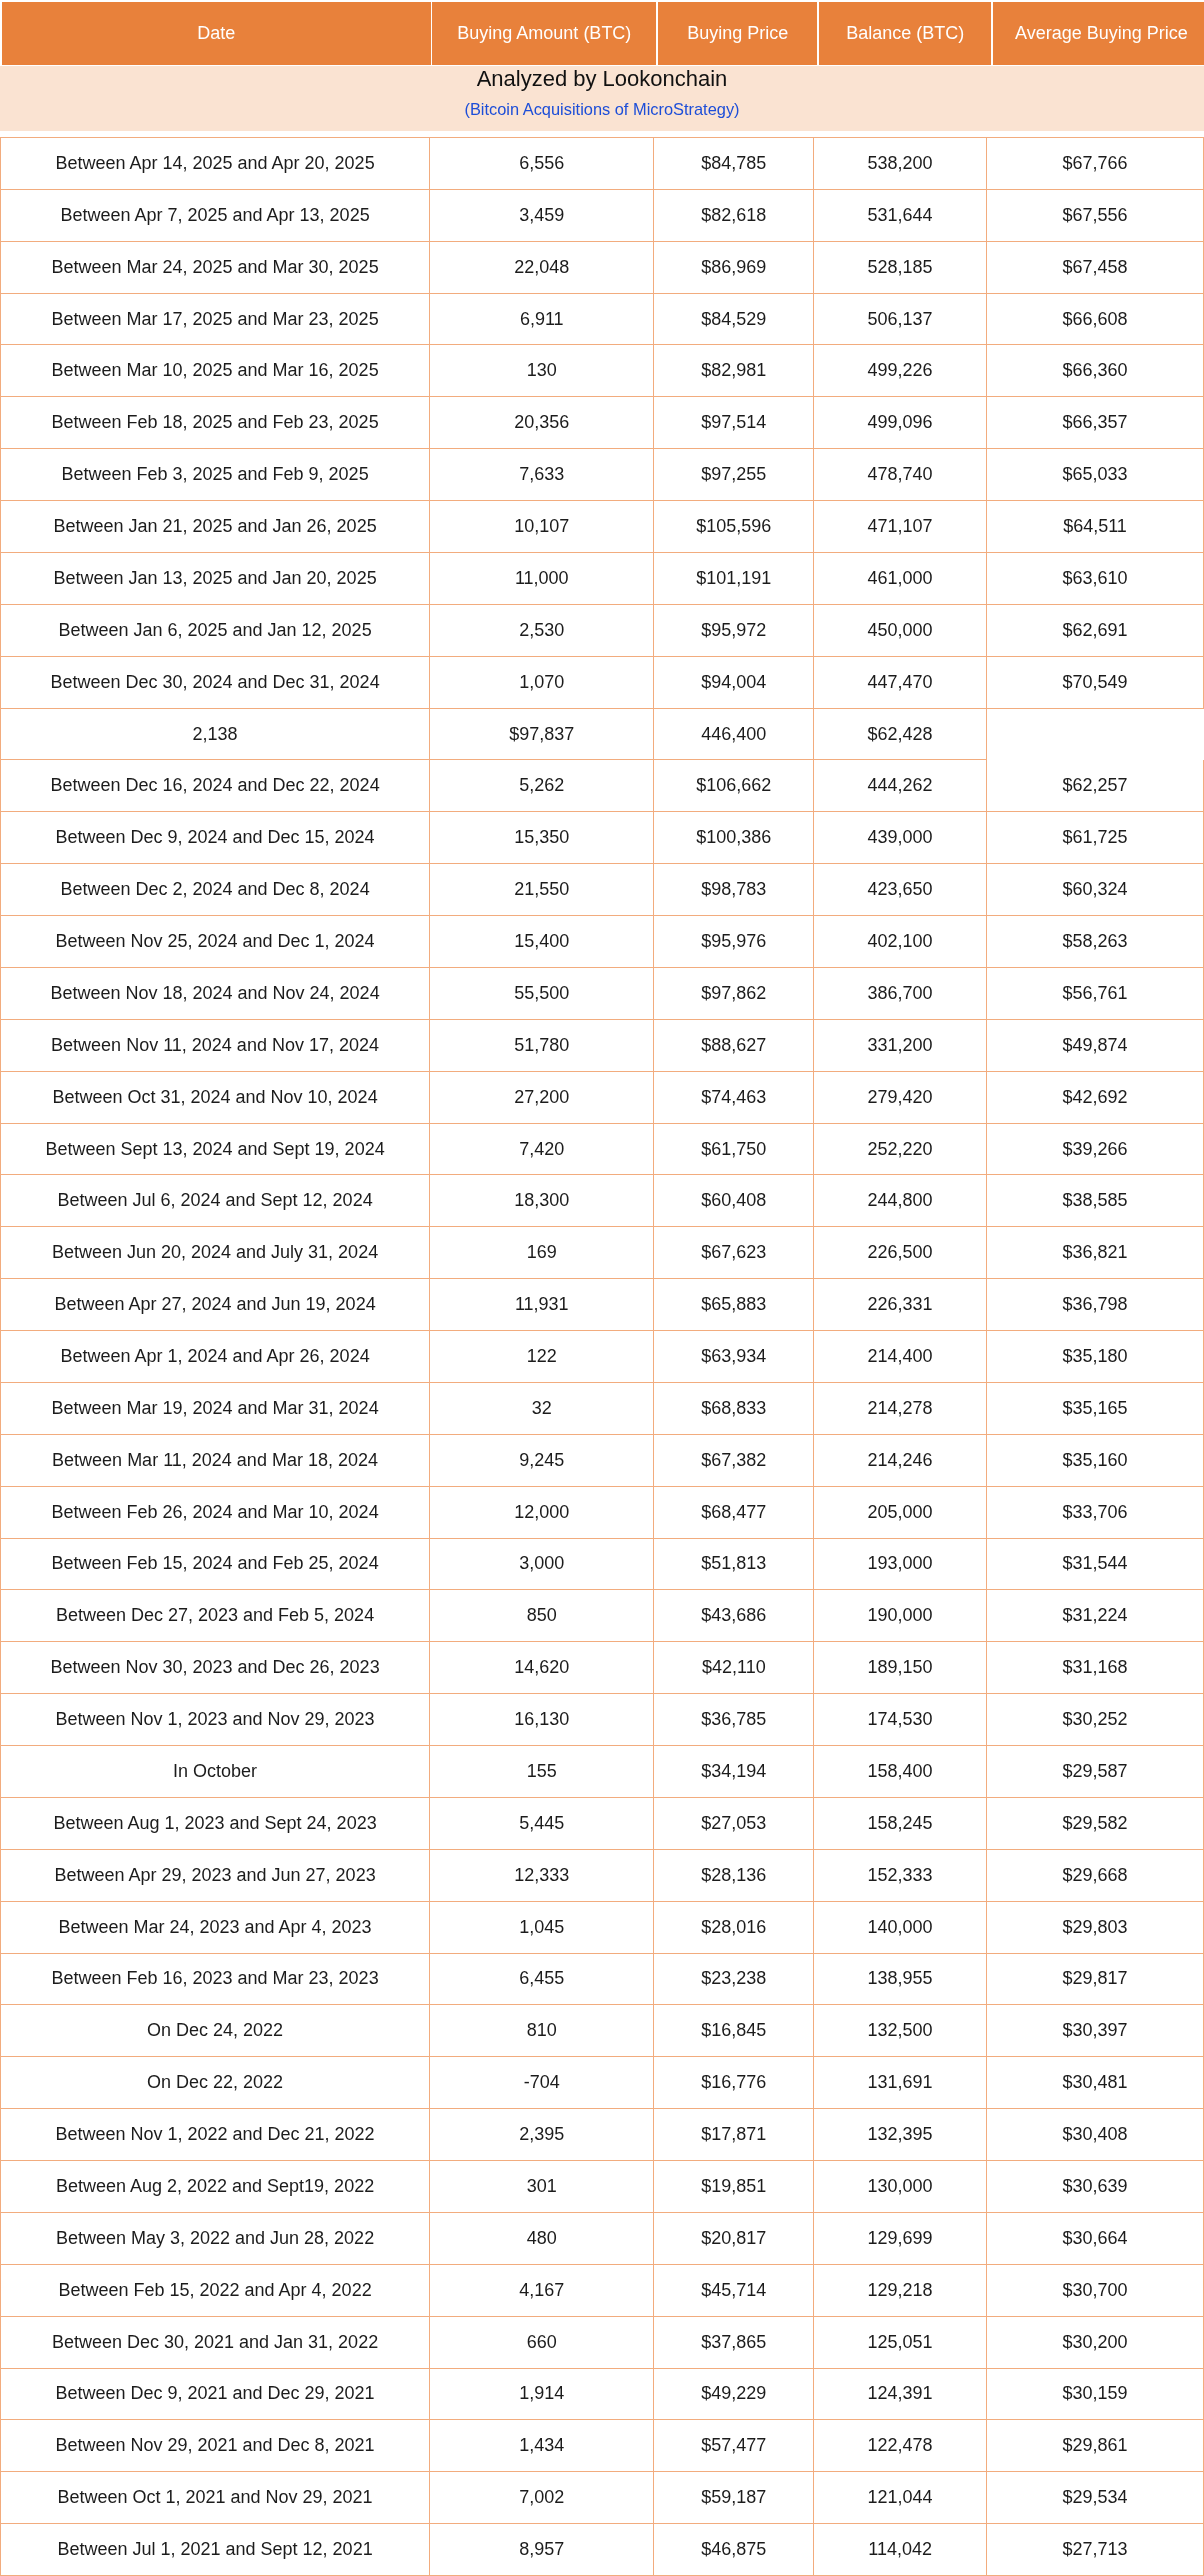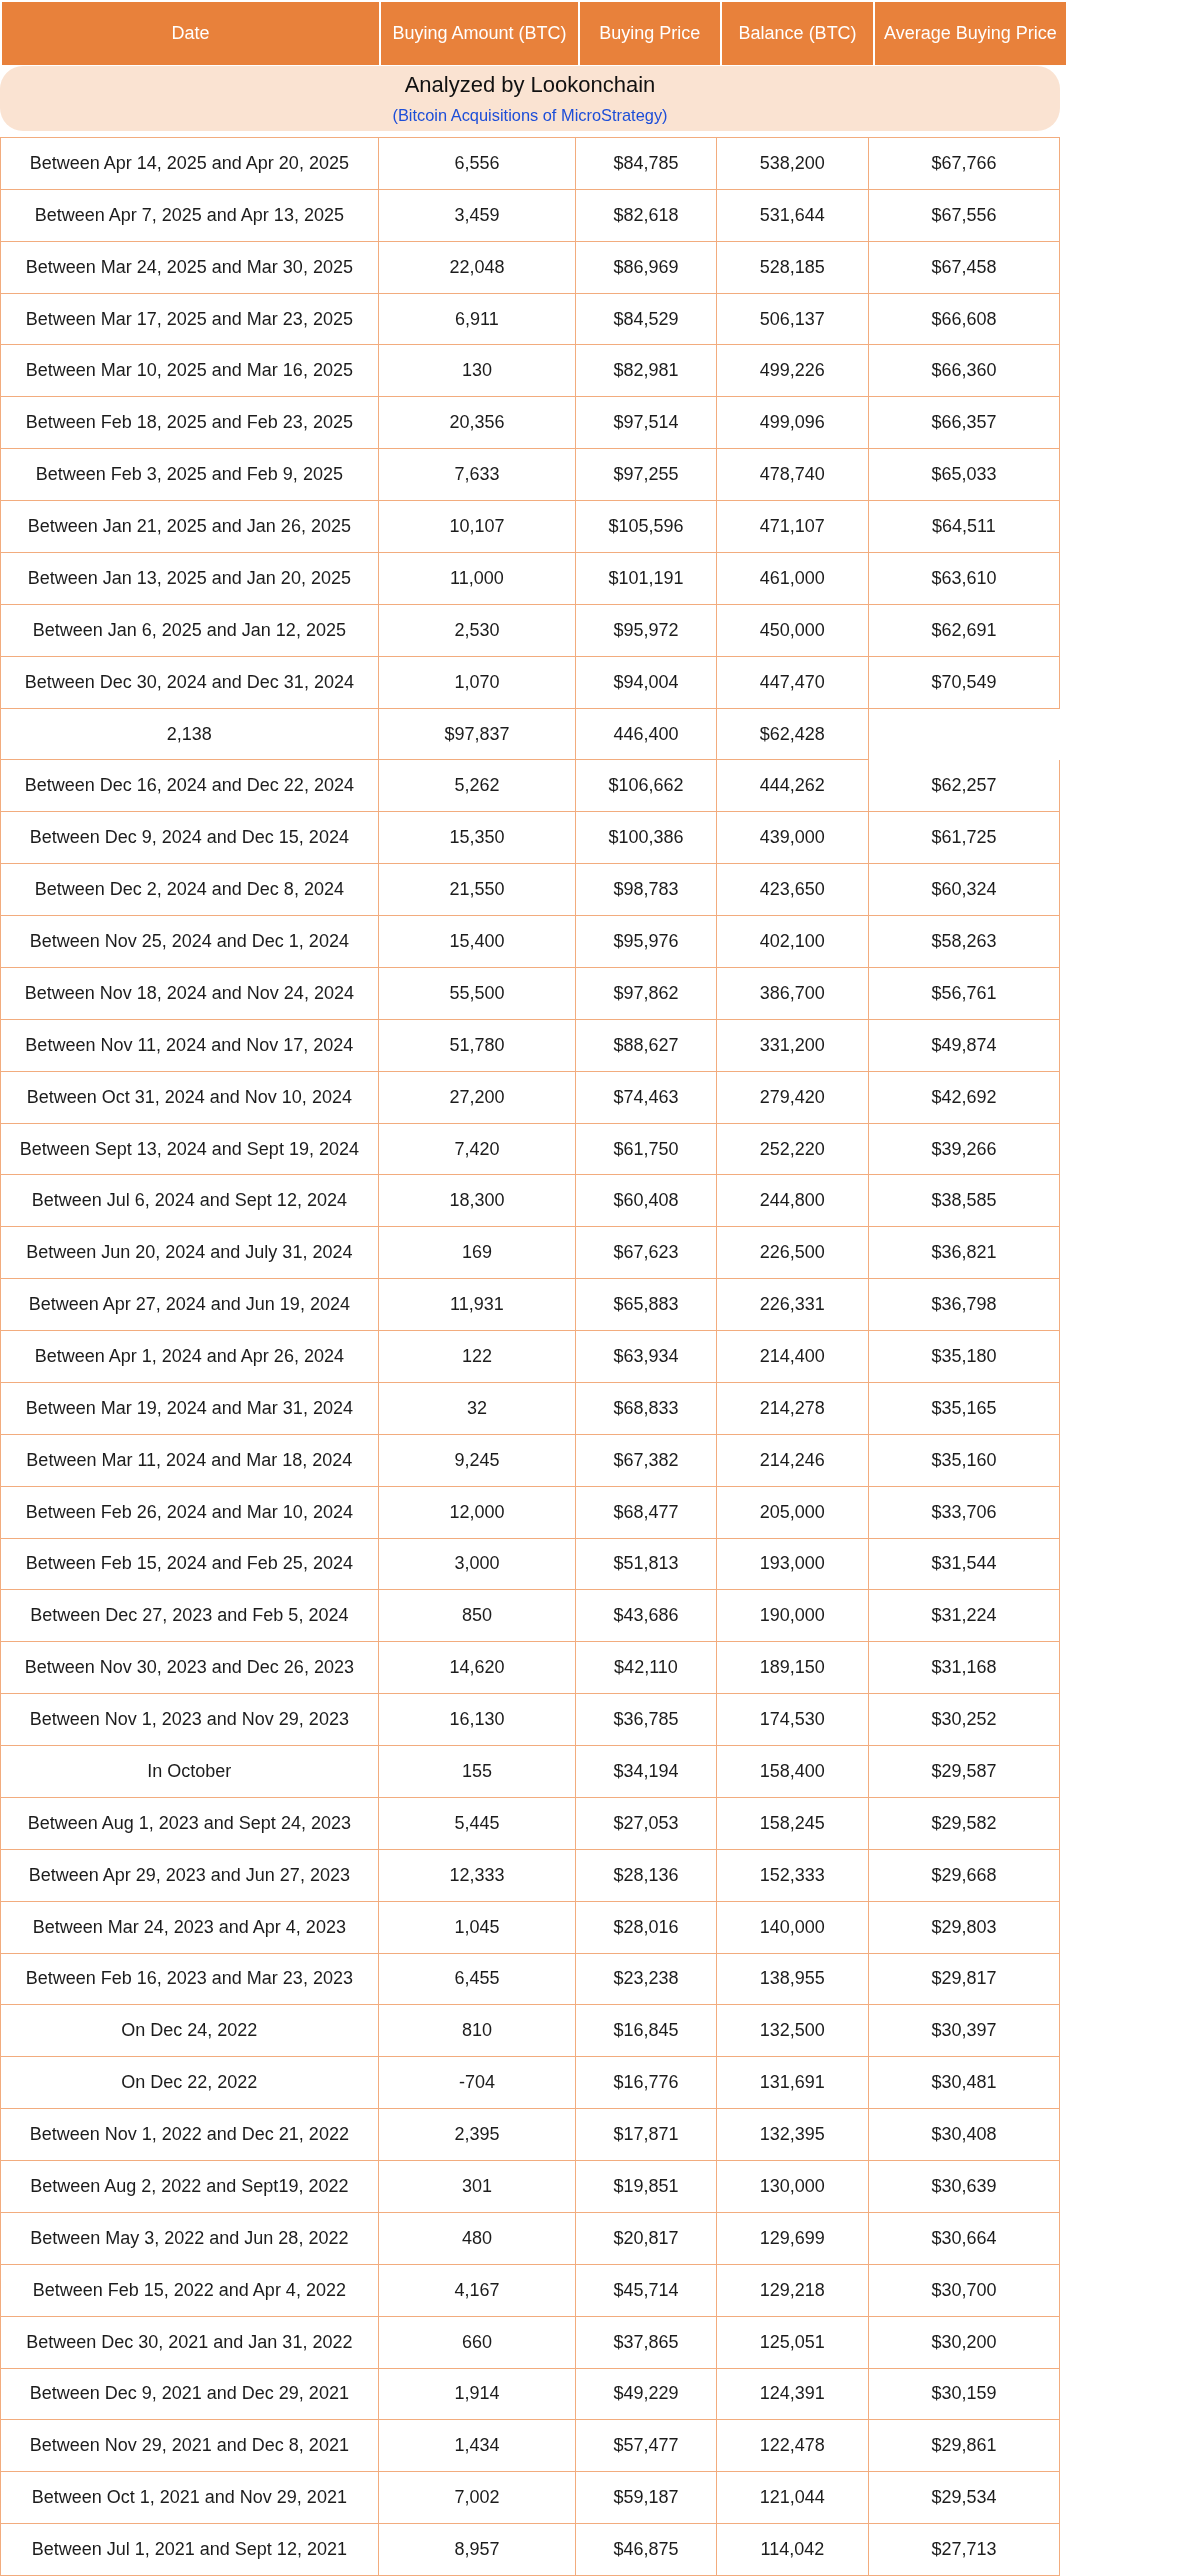--- a/index.html
+++ b/index.html
@@ -13,21 +13,21 @@
     --cols:35.72% 18.64% 13.26% 14.36% 18.02%;
   }
   *{box-sizing:border-box;margin:0;padding:0;}
   html,body{width:1204px;height:2576px;}
   body{
     font-family:"Liberation Sans","DejaVu Sans",sans-serif;
     background:#FFFFFF;
     color:var(--cell-text);
   }
   .tbl{
-    width:1060px;height:2576px;
+    width:1204px;height:2576px;
     display:flex;flex-direction:column;
     background:#FFFFFF;
   }
   
   .thead{
     height:66px;flex:0 0 66px;
     display:grid;grid-template-columns:var(--cols);
     gap:1.9px;padding:1.9px 1.9px 1.3px 1.9px;
     background:var(--header-gap);
   }
@@ -35,23 +35,22 @@
     background:var(--header-bg);
     color:var(--header-text);
     display:flex;align-items:center;justify-content:center;
     font-size:18px;line-height:1.15;text-align:center;
   }
   
   .subhead{
     height:65px;flex:0 0 65px;
     background:var(--subheader-bg);
     display:flex;flex-direction:column;
-    align-items:center;justify-content:center;
+    align-items:center;justify-content:flex-start;
     gap:8.2px;
-    border-radius:23px;
   }
   .subhead .cap-title{font-size:22px;color:#111;}
   .subhead .cap-sub{font-size:16.4px;color:#1d4ed8;}
   
   .tbody{
     flex:1 1 auto;
     margin-top:6px;
     display:grid;grid-auto-rows:1fr;
     border-top:0.6px solid var(--grid-border);
   }

